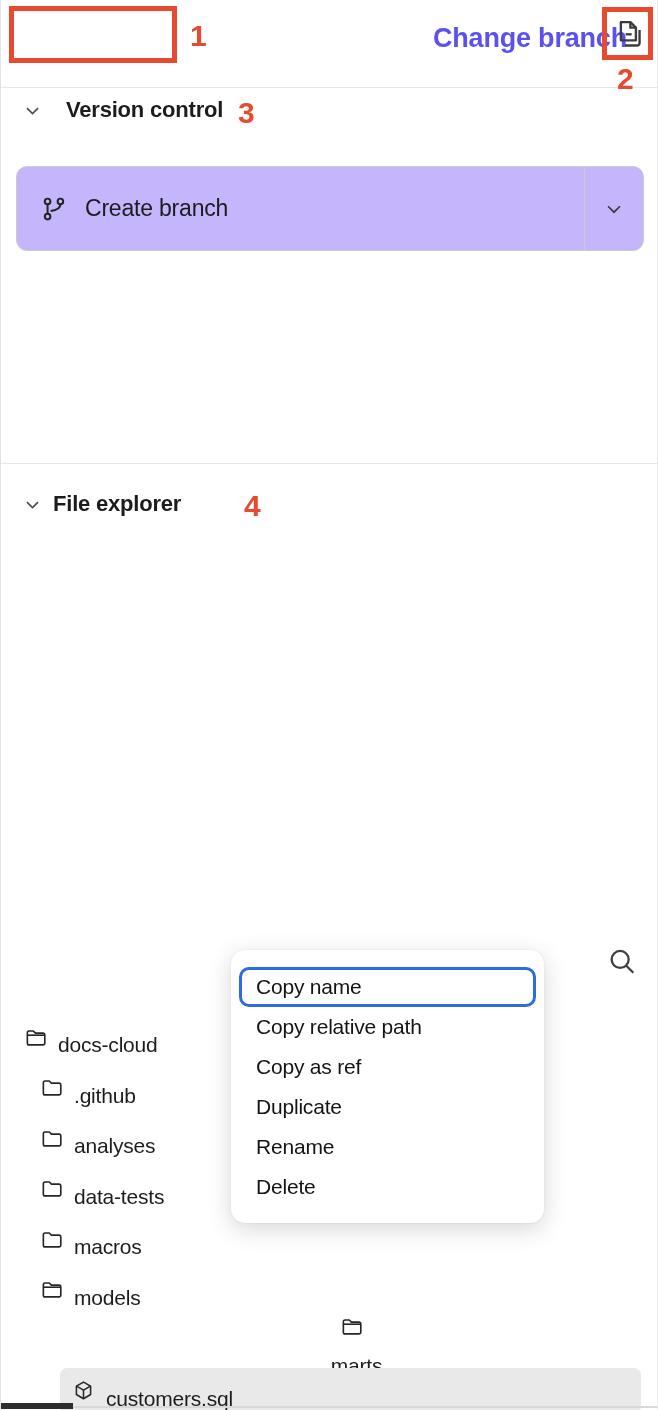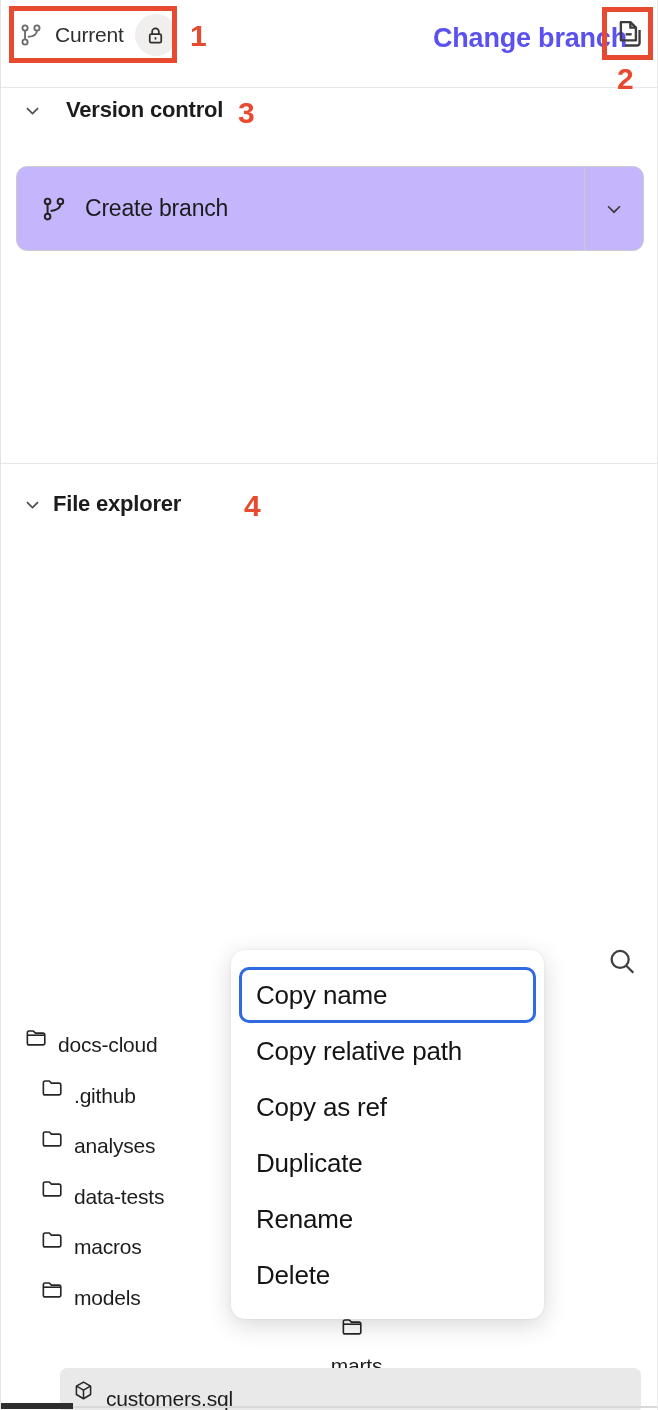--- a/index.html
+++ b/index.html
@@ -43,50 +43,31 @@
   .search-btn{position:absolute;right:18px;top:481px;width:34px;height:34px;color:#3f3f3f;cursor:pointer;}
   .tree{position:absolute;top:548px;left:0;right:0;}
   .row{height:50.5px;display:flex;align-items:center;position:relative;cursor:pointer;}
   .row > *{position:relative;}
   .row .ic{margin-right:11px;color:#262626;flex:0 0 auto;}
   .row .lbl{font-size:21px;color:#1d1d1d;letter-spacing:-.2px;white-space:nowrap;margin-top:16px;}
   .row.selected::before{content:"";position:absolute;left:59px;right:16px;top:2.5px;bottom:2.5px;background:#e9e9e9;border-radius:7px;}
   
   .menu{position:absolute;left:230px;top:950px;width:313px;box-sizing:border-box;background:#fff;border-radius:14px;
         box-shadow:0 6px 24px rgba(0,0,0,.16),0 0 2px rgba(0,0,0,.10);padding:17px 8px 16px;z-index:6;}
-  .menu-item{height:56px;display:flex;align-items:center;padding:0 14px;font-size:26px;color:#141414;letter-spacing:-.2px;
+  .menu-item{height:40px;display:flex;align-items:center;padding:0 14px;font-size:21px;color:#141414;letter-spacing:-.2px;
         border:3px solid transparent;border-radius:10px;box-sizing:border-box;cursor:pointer;}
   .menu-item.focused{border-color:#2e6ae0;}
   
   .bottom-line{position:absolute;top:1406px;left:0;right:0;height:2px;background:#d9d9d9;}
   .bottom-dark{position:absolute;top:1403px;left:0;width:72px;height:6px;background:#2e2e2e;}
 </style>
 </head>
 <body>
 
 <div class="topbar">
-  <div class="branch-chip">
-    <span style="color:#6b6b6b">
-      <svg width="26" height="26" viewBox="0 0 24 24" fill="none" stroke="currentColor" stroke-width="1.7">
-        <circle cx="6.5" cy="5.5" r="2.4"></circle>
-          <circle cx="6.5" cy="18.5" r="2.4"></circle>
-          <circle cx="17.5" cy="5.5" r="2.4"></circle>
-        <path d="M6.5 8 v8"></path>
-          <path d="M17.5 8 c0 4.2 -4.2 5.3 -8.4 5.7"></path>
-      </svg>
-    </span>
-    <span class="label">Current</span>
-    <span class="lock-badge">
-      <svg width="23" height="23" viewBox="0 0 24 24" fill="none" stroke="currentColor" stroke-width="1.8">
-        <rect x="6" y="10.5" width="12" height="9" rx="1.6"></rect>
-        <path d="M8.5 10.5 V8 a3.5 3.5 0 0 1 7 0 v2.5"></path>
-          <path d="M12 13.8 v2.4"></path>
-      </svg>
-    </span>
-  </div>
   <span class="change-branch">Change branch</span>
   <span class="copy-btn">
     <svg width="38" height="38" viewBox="0 0 24 24" fill="none" stroke="currentColor" stroke-width="1.5" stroke-linejoin="round">
       <path d="M7.5 4.5 h6 l3.5 3.5 v8 h-9.5 z"></path>
         <path d="M13.5 4.5 v3.5 h3.5"></path>
       <path d="M10.5 12.2 h3.8"></path>
         <path d="M19.3 9.5 v8.2 a1.6 1.6 0 0 1 -1.6 1.6 h-7.6"></path>
     </svg>
   </span>
 </div>

